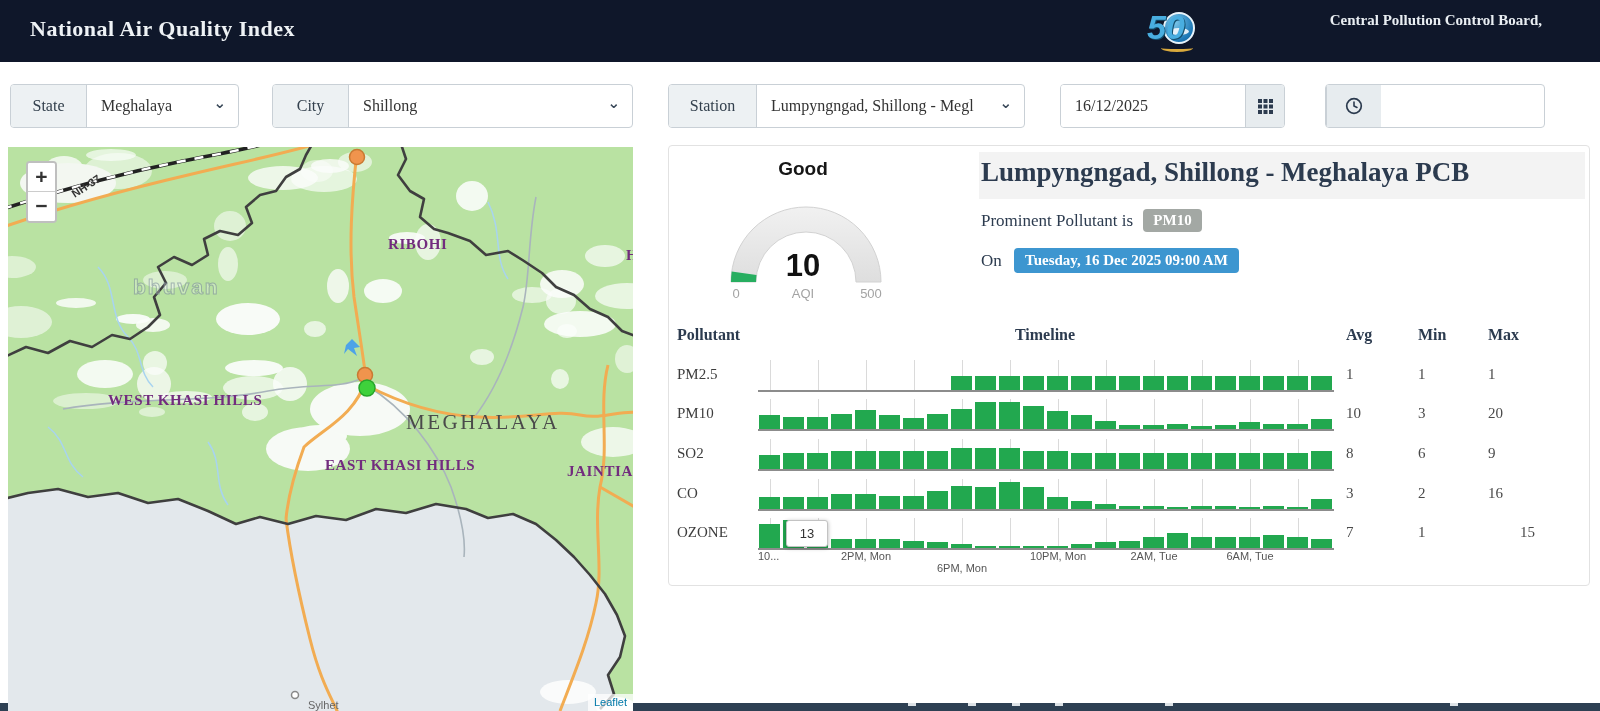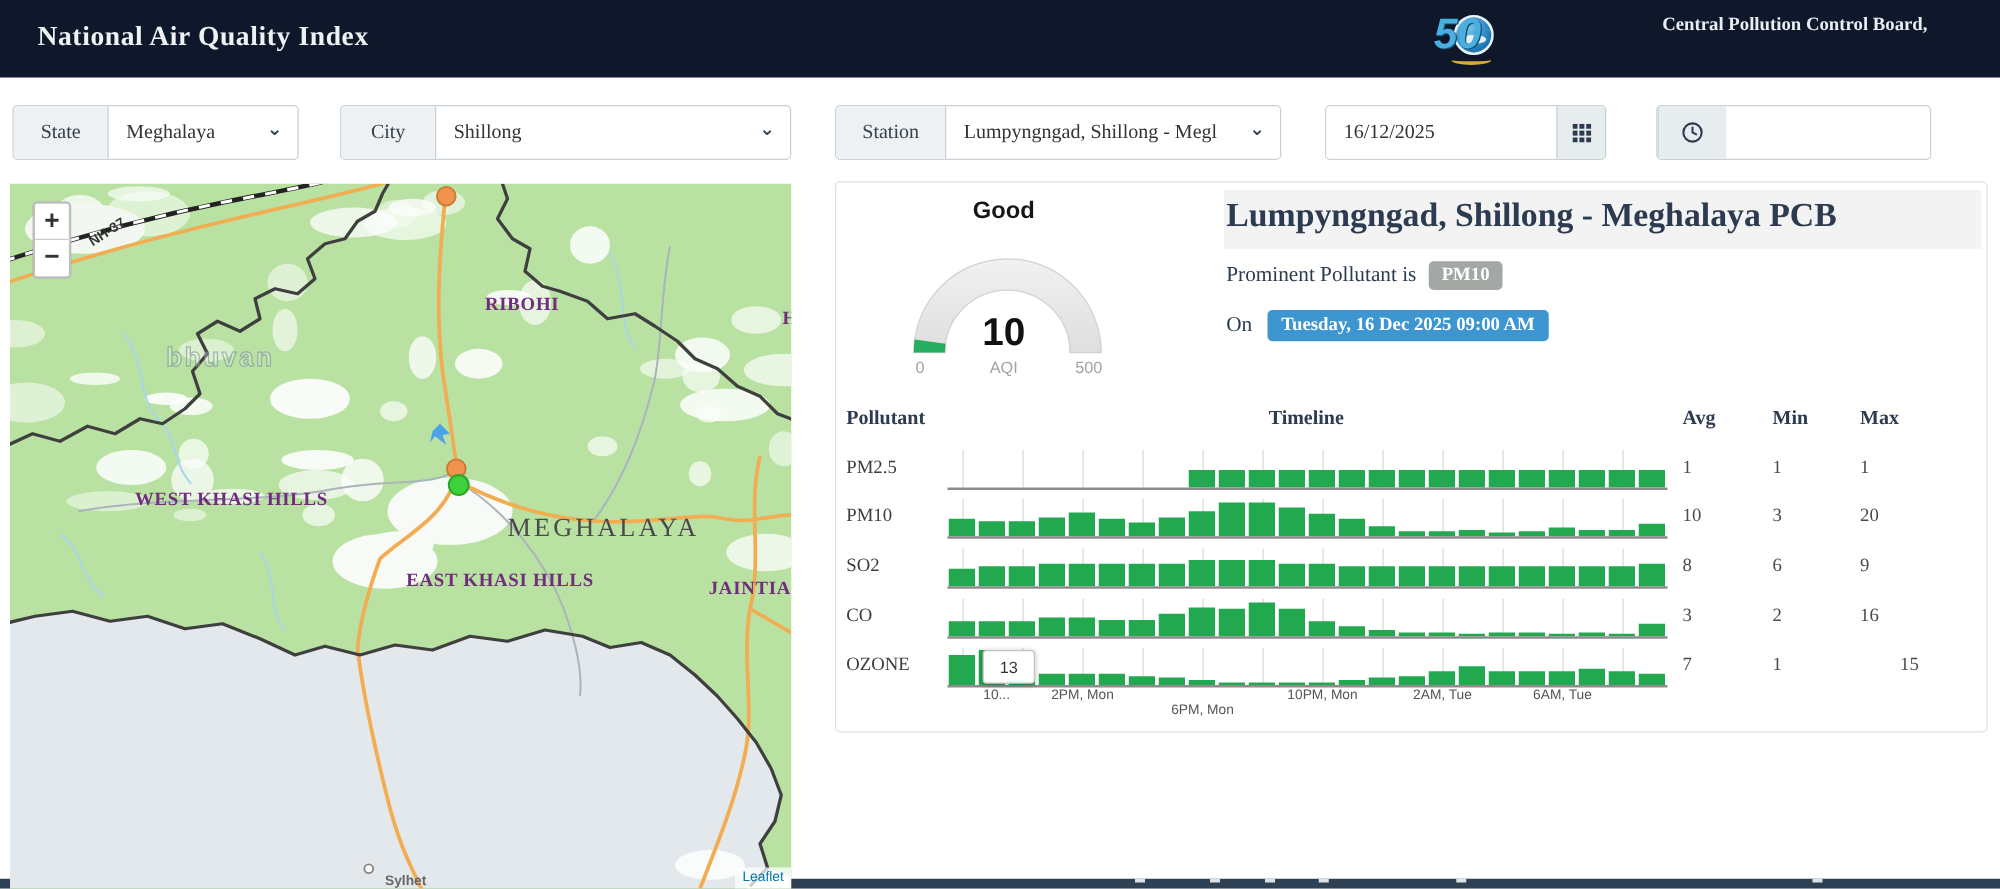--- a/index.html
+++ b/index.html
@@ -39,21 +39,21 @@
   .icon-cell { background:#e7ecef; border-left:1px solid #c9d0d6; width:48px; display:flex;
                align-items:center; justify-content:center; cursor:pointer; }
 
   
   #map { position:absolute; left:8px; top:147px; width:625px; height:564px; overflow:hidden;
          background:#b9e2a2; z-index:2; }
   .mlbl { position:absolute; white-space:nowrap; }
   .mlbl-road { font-family:"Liberation Sans",sans-serif; font-size:11px; font-weight:bold; color:#333; }
   .mlbl-district { font-size:15px; font-weight:bold; color:#722c7e; letter-spacing:.6px; }
   .mlbl-state { font-size:21px; color:#4a4a4a; letter-spacing:2.5px; }
-  .mlbl-town { font-family:"Liberation Sans",sans-serif; font-size:11px; color:#666;font-weight:bold; }
+  .mlbl-town { font-family:"Liberation Sans",sans-serif; font-size:11px; color:#666; }
   .watermark { position:absolute; left:125px; top:128px; font-family:"Liberation Sans",sans-serif;
                font-size:21px; font-weight:bold; letter-spacing:2px; color:rgba(255,255,255,.25);
                -webkit-text-stroke:1px rgba(120,138,152,.6); }
   .zoomctl { position:absolute; left:18px; top:14px; width:31px; border:2px solid rgba(0,0,0,.25);
              border-radius:4px; overflow:hidden; background:#fff; }
   .zoomctl div { height:29px; line-height:27px; text-align:center; font-family:"Liberation Sans",sans-serif;
                  font-size:21px; font-weight:bold; color:#333; cursor:pointer; background:#fff; }
   .zoomctl div:first-child { border-bottom:1px solid #ccc; }
   .attrib { position:absolute; right:0; bottom:0; background:rgba(255,255,255,.75);
             font-family:"Liberation Sans",sans-serif; font-size:11px; color:#0078A8;
@@ -537,21 +537,21 @@
             <div class="spark-bar" style="left: 529px; height: 11.25px; background: rgb(34, 168, 79);"></div>
             <div class="spark-bar" style="left: 553px; height: 9.375px; background: rgb(34, 168, 79);"></div>
             <div class="spark-base"></div>
           </div>
           <span class="poll-val" style="left: 677px;">7</span>
           <span class="poll-val" style="left: 749px;">1</span>
           <span class="poll-val" style="left: 819px; margin-left: 32px;">15</span>
         </div>
       </div>
     <div class="axis-host" id="axis-host">
-        <span class="axis-lbl" style="left: 0px; text-align: right; width: 50px;">10...</span>
+        <span class="axis-lbl" style="left: 0px; text-align: left; width: 50px;">10...</span>
         <span class="axis-lbl" style="left: 66px;">2PM, Mon</span>
         <span class="axis-lbl" style="left: 162px; margin-top: 12px;">6PM, Mon</span>
         <span class="axis-lbl" style="left: 258px;">10PM, Mon</span>
         <span class="axis-lbl" style="left: 354px;">2AM, Tue</span>
         <span class="axis-lbl" style="left: 450px;">6AM, Tue</span>
       </div>
     <div class="tooltip">13</div>
   </div>
 
   <div class="footer">

